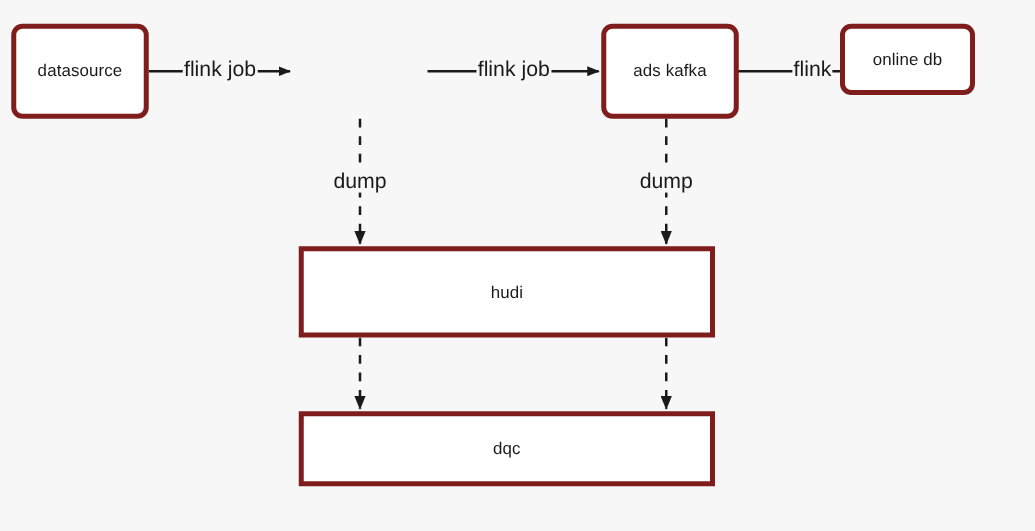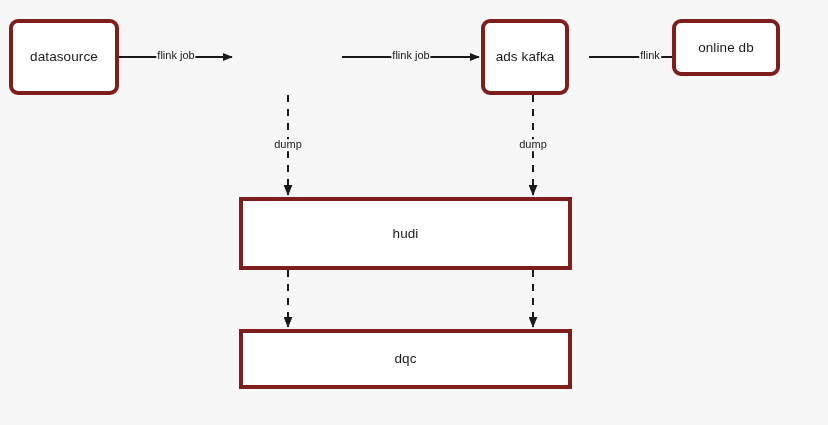--- a/index.html
+++ b/index.html
@@ -48,21 +48,21 @@
   }
   .node-label {
     line-height: 1;
     white-space: nowrap;
   }
   .edge-label {
     position: absolute;
     transform: translate(-50%, -50%);
     background: #f7f7f7;
     color: #1a1a1a;
-    font-size: 11px;
+    font-size: 17px;
     line-height: 1.05;
     padding: 0 1px;
     white-space: nowrap;
     z-index: 3;
   }
 </style>
 </head>
 <body>
 
 <div id="diagram-canvas">
@@ -90,21 +90,21 @@
     <line x1="288" y1="270" x2="288" y2="327" stroke="#1a1a1a" stroke-width="2" stroke-dasharray="7 7" marker-end="url(#arrowhead-down)"></line>
 
     <line x1="533" y1="270" x2="533" y2="327" stroke="#1a1a1a" stroke-width="2" stroke-dasharray="7 7" marker-end="url(#arrowhead-down)"></line>
   </svg>
 
   <div class="node rounded" style="left:9px; top:19px; width:110px; height:76px;">
     <span class="node-label">datasource</span>
   </div>
 
 
-  <div class="node rounded" style="left:481px; top:19px; width:88px; height:76px;">
+  <div class="node rounded" style="left:481px; top:19px; width:110px; height:76px;">
     <span class="node-label">ads kafka</span>
   </div>
 
   <div class="node rounded" style="left:672px; top:19px; width:108px; height:57px;">
     <span class="node-label">online db</span>
   </div>
 
   <div class="node sharp" style="left:239px; top:197px; width:333px; height:73px;">
     <span class="node-label">hudi</span>
   </div>

